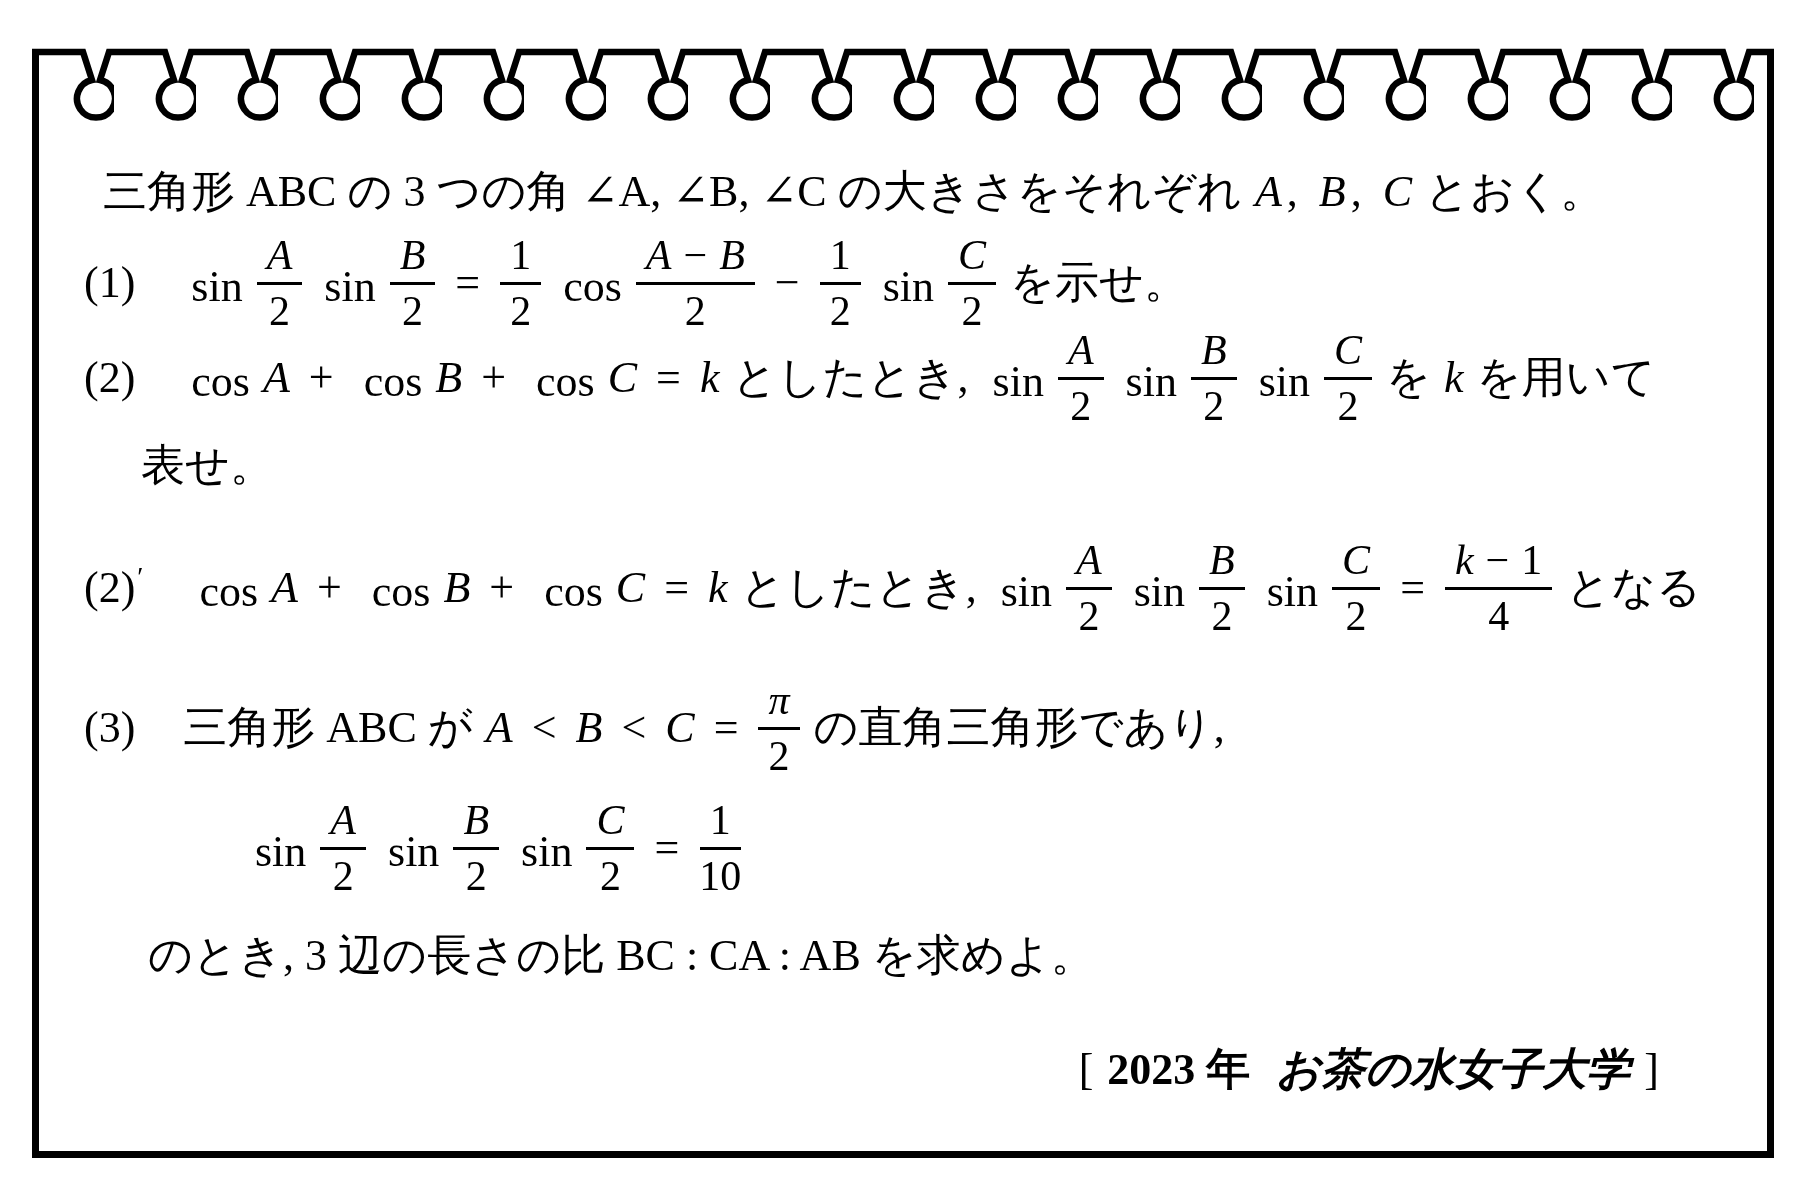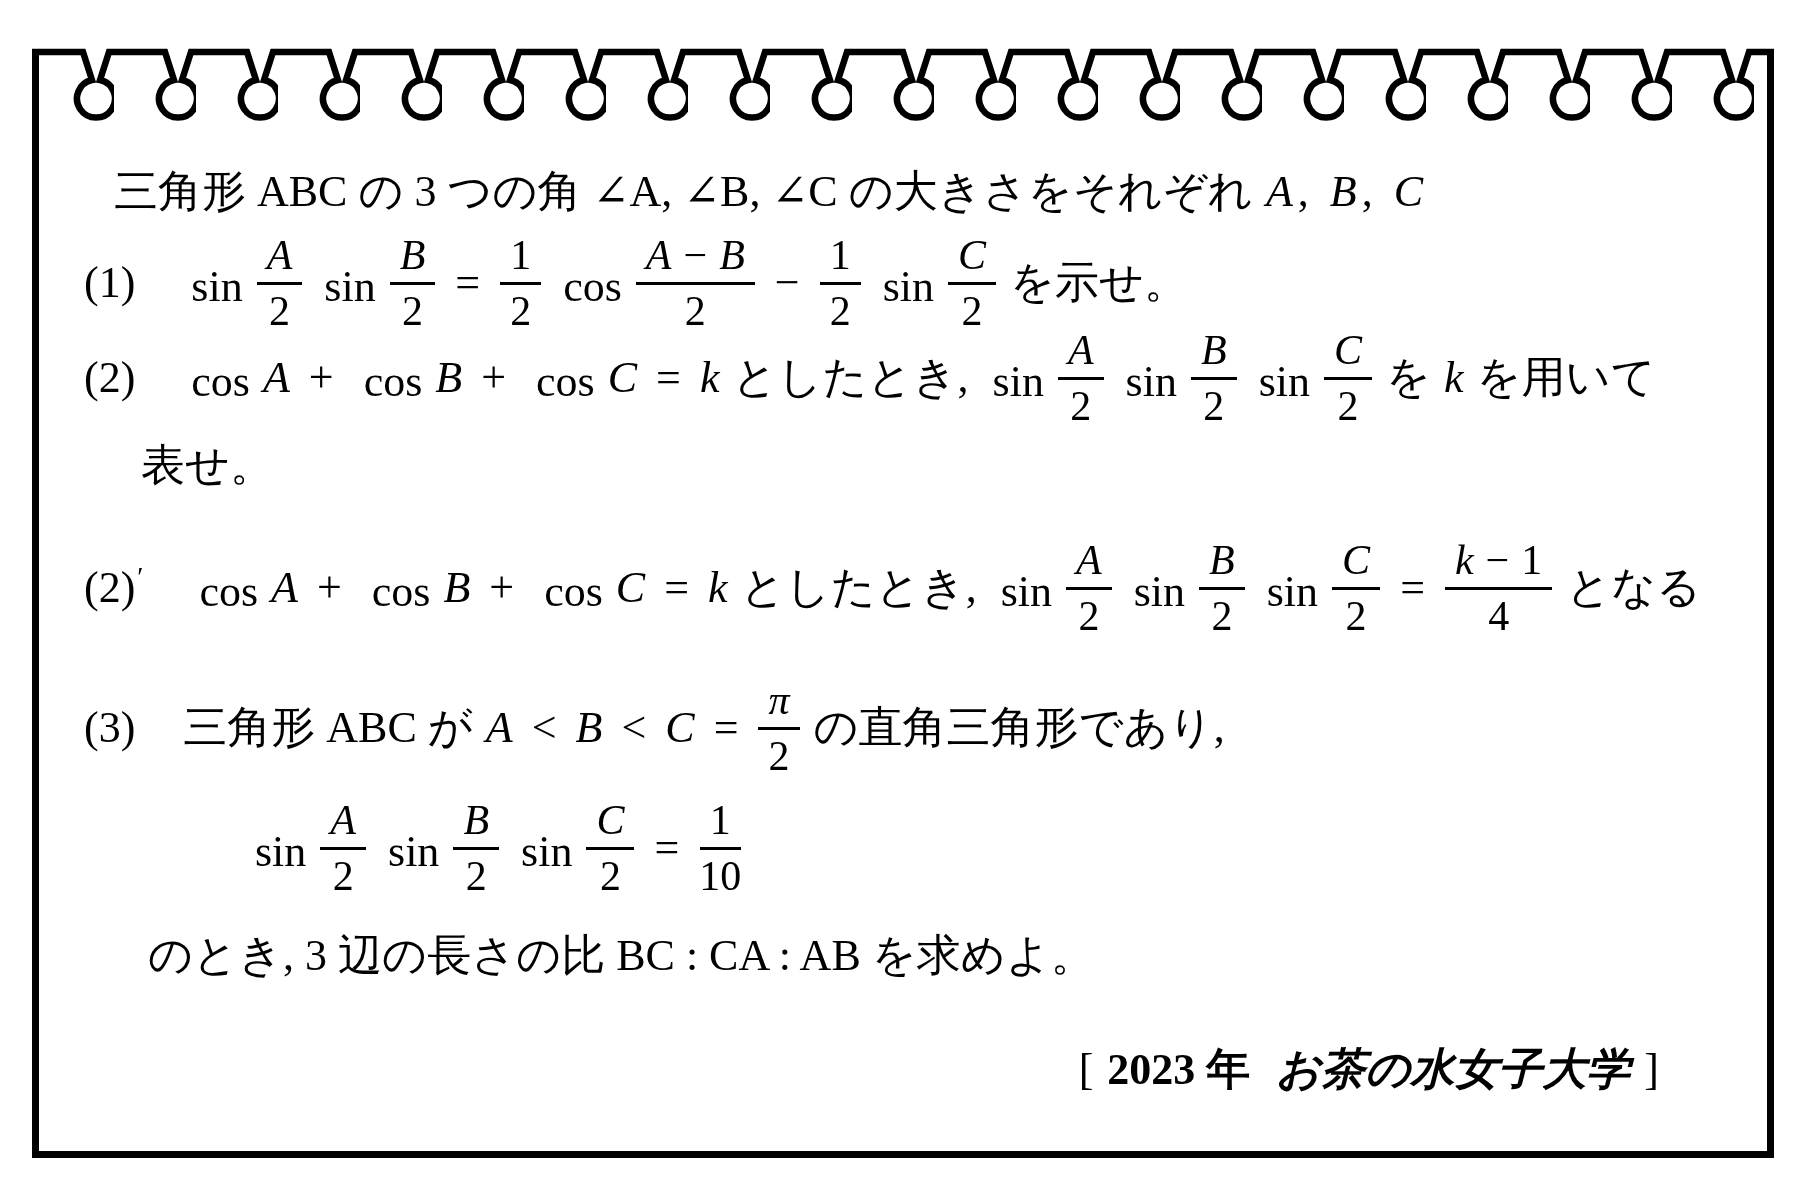--- a/index.html
+++ b/index.html
@@ -79,27 +79,28 @@
       <pattern id="holes" x="0" y="0" width="82" height="92" patternUnits="userSpaceOnUse">
         <path d="M0,5 L51,5 L60,33 A19,19 0 1 0 68,33 L77,5 L82,5" fill="none" stroke="#000" stroke-width="6.5"></path>
       </pattern>
     </defs>
     <rect width="1742" height="92" fill="url(#holes)"></rect>
   </svg>
   <div class="border-left"></div>
   <div class="border-right"></div>
   <div class="border-bottom"></div>
 
-  <div class="line" style="left:106px;top:166px;justify-content:space-between;">
+  <div class="line" style="left:95px;top:166px;justify-content:space-between;">
     <span class="jp">三角形 ABC の 3 つの角 ∠A, ∠B, ∠C の大きさをそれぞれ</span>
     <span class="var">A</span>
       <span class="comma">,</span>
     <span class="var">B</span>
       <span class="comma">,</span>
     <span class="var">C</span>
+    <span class="jp">とおく。</span>
   </div>
 
   <div class="line" style="left:84px;top:232px;">
     <span class="plabel">(1)</span>
     <span class="fn">sin</span>
     <span class="frac">
         <span class="num">
           <span class="var">A</span>
         </span>
         <span class="den">2</span>

